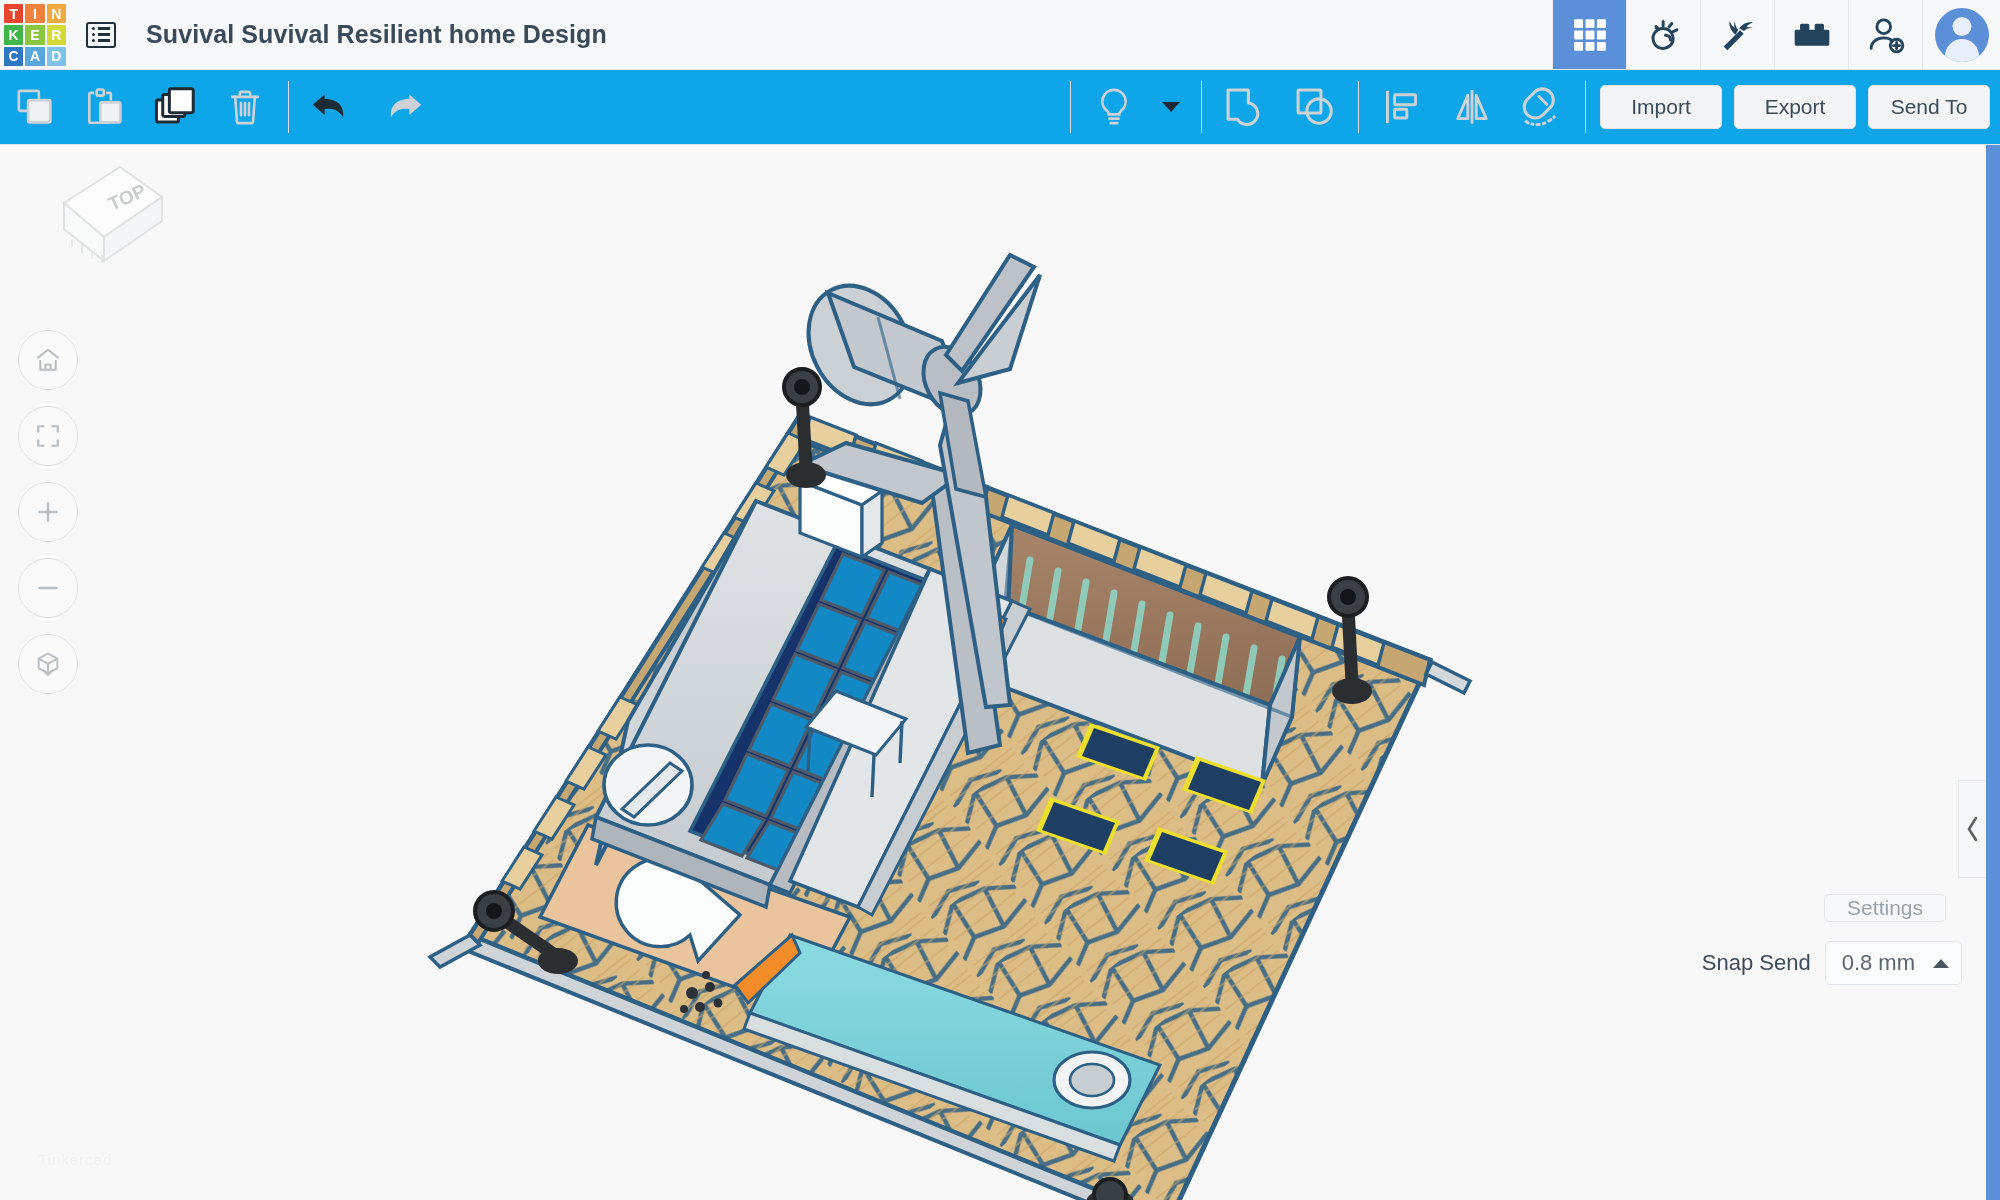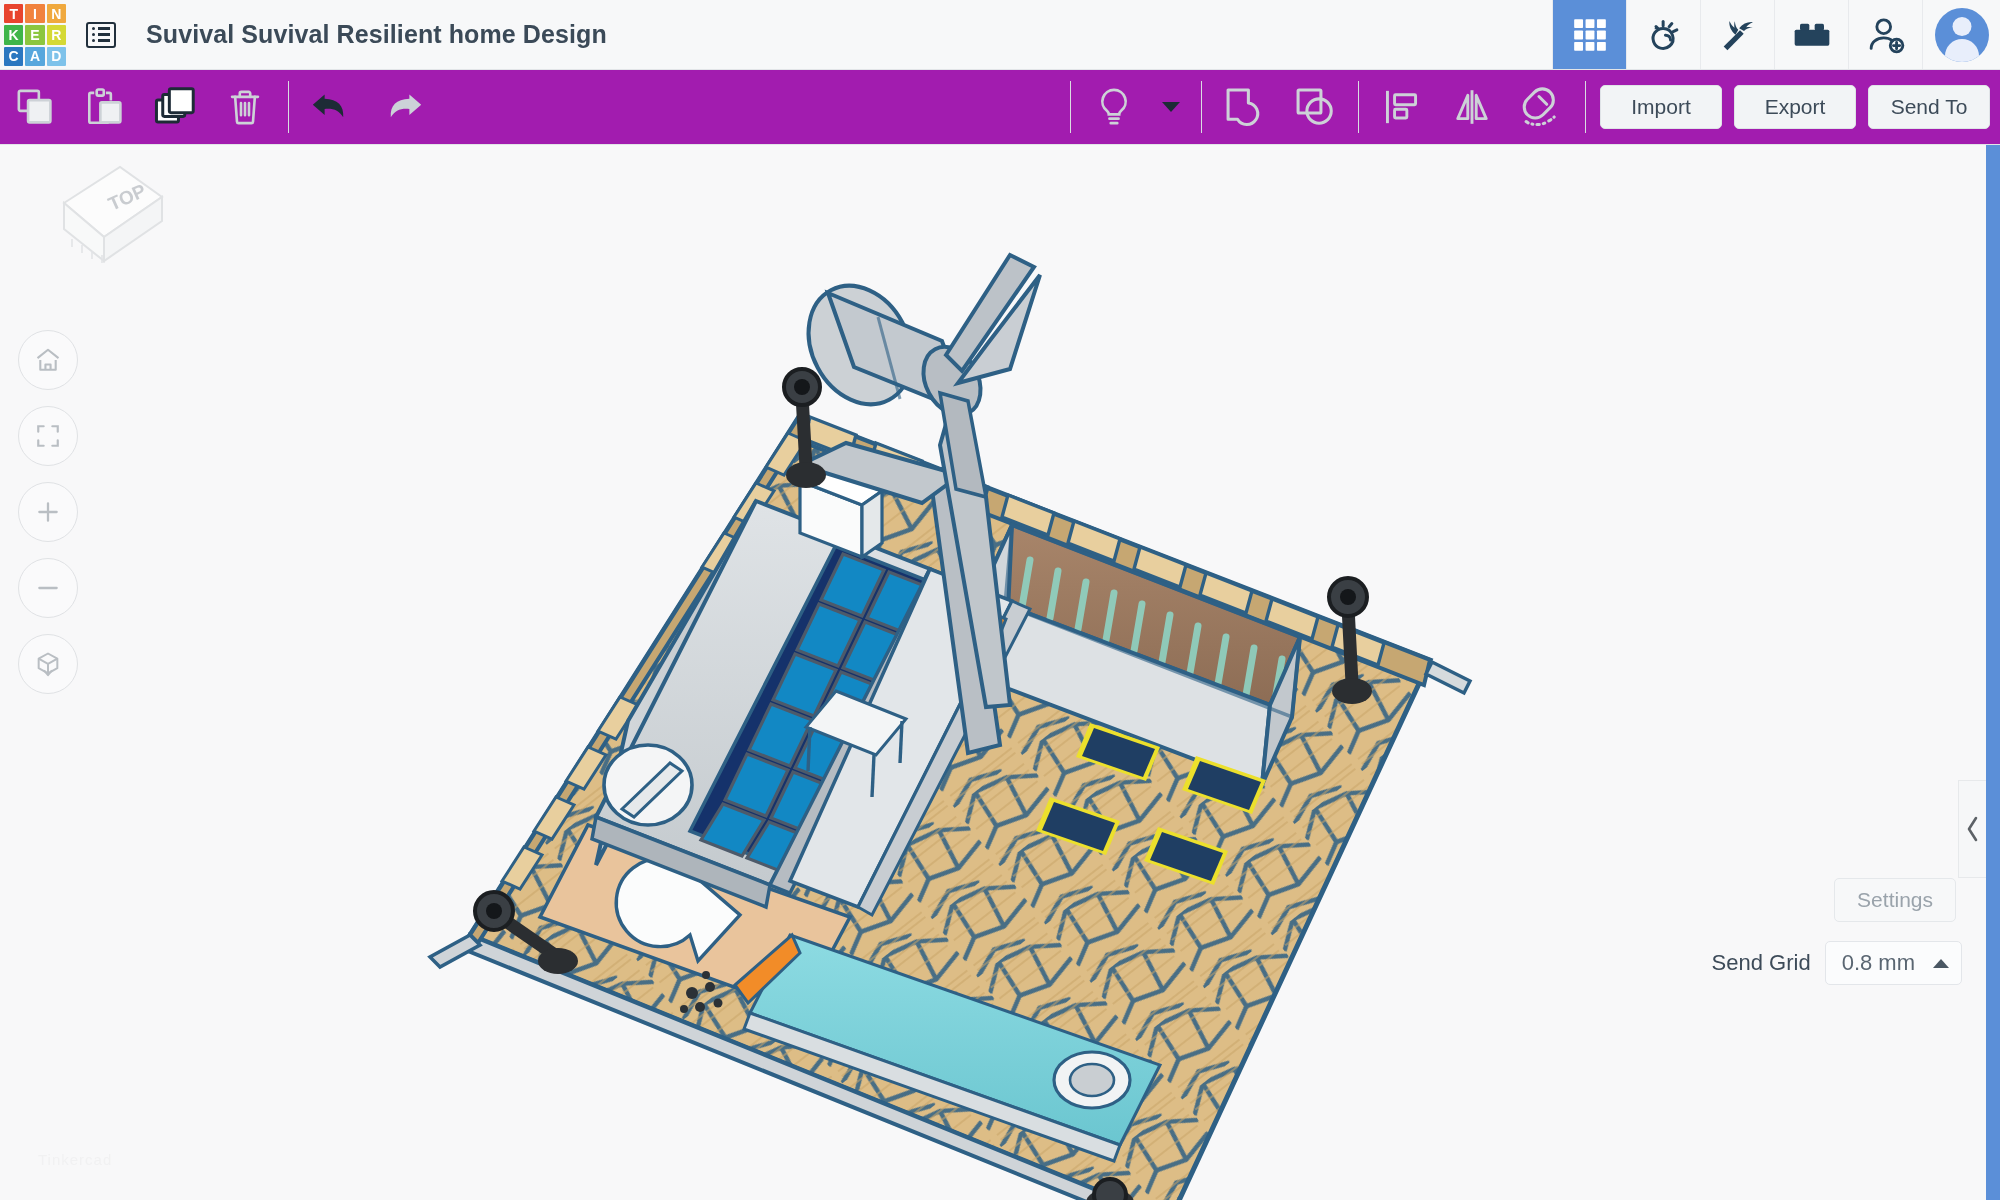--- a/index.html
+++ b/index.html
@@ -74,21 +74,21 @@
   }
   .avatar::after {
     content: ""; position: absolute; left: 50%; top: 31px;
     transform: translateX(-50%);
     width: 34px; height: 30px; border-radius: 17px 17px 0 0; background: #e8eefb;
   }
 
   
   .toolbar {
     position: absolute; left: 0; top: 70px; width: 2000px; height: 75px;
-    background: #a21caf; border-bottom: 1px solid #e2e5e8;
+    background: #0ea5e9; border-bottom: 1px solid #e2e5e8;
     display: flex; align-items: center; z-index: 35;
   }
   .tb-btn {
     width: 70px; height: 75px;
     display: flex; align-items: center; justify-content: center;
     cursor: pointer; background: transparent;
   }
   .tb-sep { width: 1px; height: 52px; background: #d9dde1; margin: 0 8px; }
   .tb-flex { flex: 1 1 auto; }
   .caret-btn { width: 44px; height: 75px; display: flex; align-items: center; justify-content: center; cursor: pointer; }
@@ -123,22 +123,22 @@
   .panel-handle {
     position: absolute; right: 12px; top: 635px;
     width: 30px; height: 98px;
     background: #f6f7f8; border: 1px solid #e7e9eb;
     display: flex; align-items: center; justify-content: center; cursor: pointer;
   }
   .edge-strip { position: absolute; right: 0; top: 0; bottom: 0; width: 14px; background: #5b8fd8; }
 
   
   .settings-btn {
-    position: absolute; right: 44px; bottom: 278px;
-    height: 44px; padding: 0 22px;
+    position: absolute; right: 54px; bottom: 278px;
+    height: 28px; padding: 0 22px;
     background: #f7f8f9; border: 1px solid #e5e8eb; border-radius: 5px;
     color: #9aa3ab; font-size: 21px; display: flex; align-items: center; cursor: pointer;
   }
   .snap-row {
     position: absolute; right: 38px; bottom: 215px;
     display: flex; align-items: center; gap: 14px;
   }
   .snap-label { font-size: 22px; color: #3d4b59; }
   .snap-select {
     height: 44px; min-width: 132px; padding: 0 12px 0 16px;
@@ -688,21 +688,21 @@
     <div class="panel-handle">
       <svg width="18" height="30" viewBox="0 0 18 30">
         <path d="M12 4 5 15l7 11" fill="none" stroke="#5c6166" stroke-width="2.6" stroke-linecap="round" stroke-linejoin="round"></path>
       </svg>
     </div>
     <div class="edge-strip"></div>
 
     <div class="settings-btn">Settings</div>
 
     <div class="snap-row">
-      <span class="snap-label">Send Grid</span>
+      <span class="snap-label">Snap Send</span>
       <div class="snap-select">
         <span>0.8 mm</span>
         <span class="up-caret"></span>
       </div>
     </div>
 
   </div>
 </div>
 
 </body></html>

